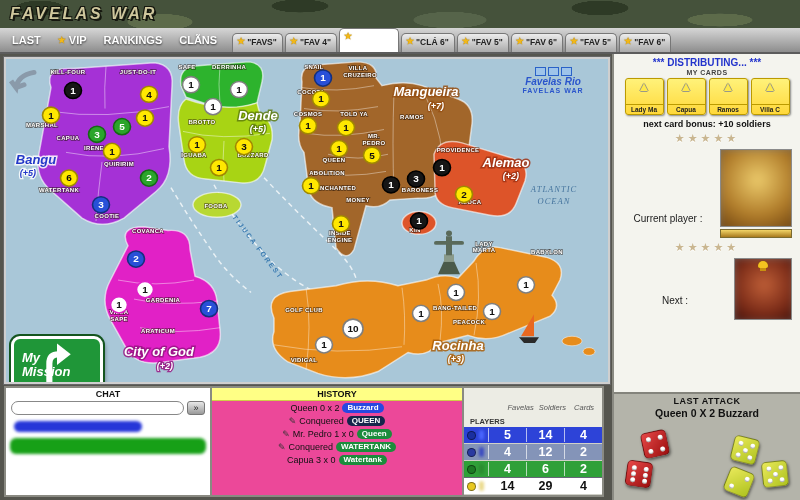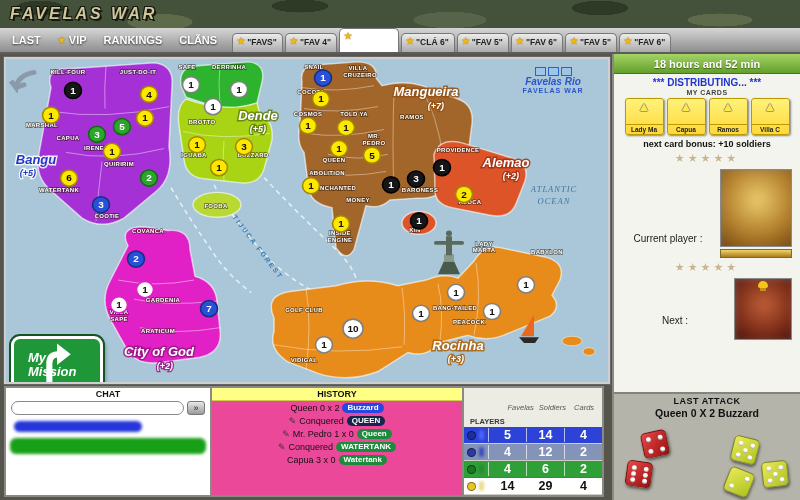--- a/index.html
+++ b/index.html
@@ -47,21 +47,21 @@
     paint-order:stroke; stroke-width:2.5px; text-anchor:middle; }
   .army text { font-family:"Liberation Sans",sans-serif; font-size:10px; font-weight:bold; text-anchor:middle; }
   .ocean { font-family:"Liberation Serif",serif; font-size:8.5px; font-style:italic; fill:#46759e;
     letter-spacing:1px; text-anchor:middle; }
   .forest { font-family:"Liberation Sans",sans-serif; font-size:7px; font-weight:bold; fill:#3c7cb2;
     letter-spacing:2px; }
 
   .mission-sign { position:absolute; left:5px; top:277px; width:92px; height:58px; background:#1f9638;
     border:3px solid #fff; border-radius:9px; box-shadow:0 0 0 2px #14551f, 2px 3px 4px rgba(0,0,0,.4);
     display:flex; align-items:center; padding:4px; cursor:pointer; }
-  .mission-text { color:#fff; font-weight:bold; font-style:italic; font-size:13px; line-height:14px; margin-left:10px; }
+  .mission-text { color:#fff; font-weight:bold; font-style:italic; font-size:13px; line-height:14px; margin-left:4px; }
 
   .rio-logo { position:absolute; right:16px; top:8px; width:78px; text-align:center; }
   .rio-houses { display:flex; justify-content:center; gap:2px; margin-bottom:1px; }
   .rio-houses i { display:block; width:11px; height:9px; background:#9ec4ea; border:1.5px solid #2a62c8; }
   .rio-name { font-size:10px; font-weight:bold; font-style:italic; color:#2a55cc; line-height:10px; }
   .rio-sub { font-size:7px; font-weight:bold; color:#2a55cc; letter-spacing:1px; line-height:8px; }
 
   .favelas-pill { position:absolute; left:247px; top:326px; height:14px; background:#ffffc6;
     border:1px solid #a8a860; border-radius:8px; display:flex; align-items:center; gap:3px; padding:0 7px 0 3px;flex-direction:column; }
   .pill-oval { width:16px; height:9px; border-radius:50%; background:#ffe800; border:1px solid #a89000; }
@@ -595,21 +595,20 @@
               <span class="p-val">14</span>
               <span class="p-val">29</span>
               <span class="p-val">4</span>
             </div>
           </div>
       </div>
     </div>
   </div>
 
   <div class="sidebar">
-    <div class="timer">18 hours and 52 min</div>
     <div class="distributing">*** DISTRIBUTING... ***</div>
     <div class="mycards-title">MY CARDS</div>
     <div class="cards-row" id="cards-row">
         <div class="card">
           <div class="tri">▲</div>
           <div class="cname">Lady Ma</div>
         </div>
         <div class="card">
           <div class="tri">▲</div>
           <div class="cname">Capua</div>

